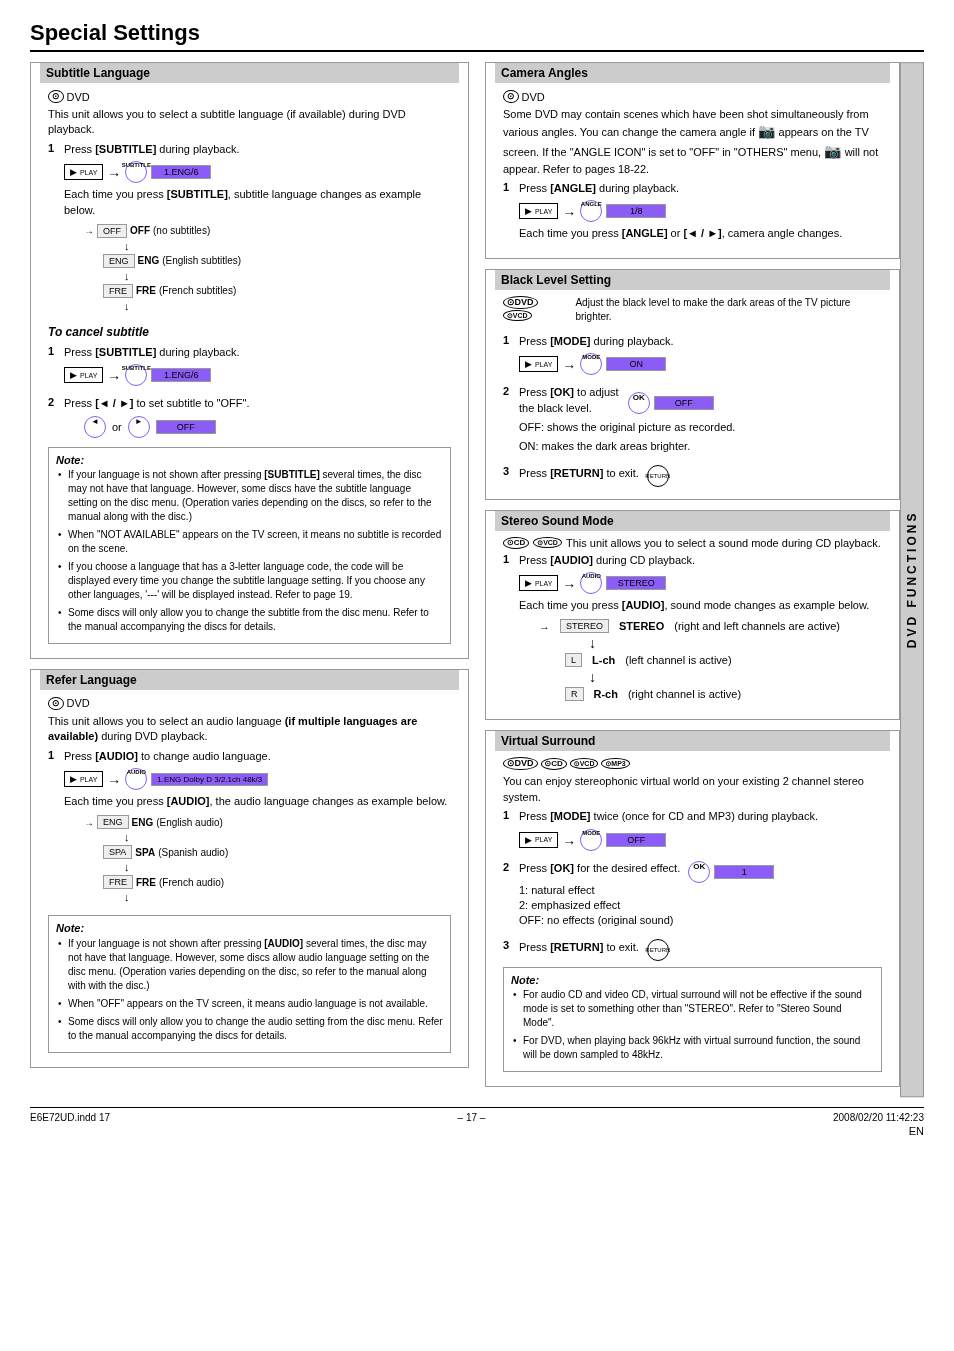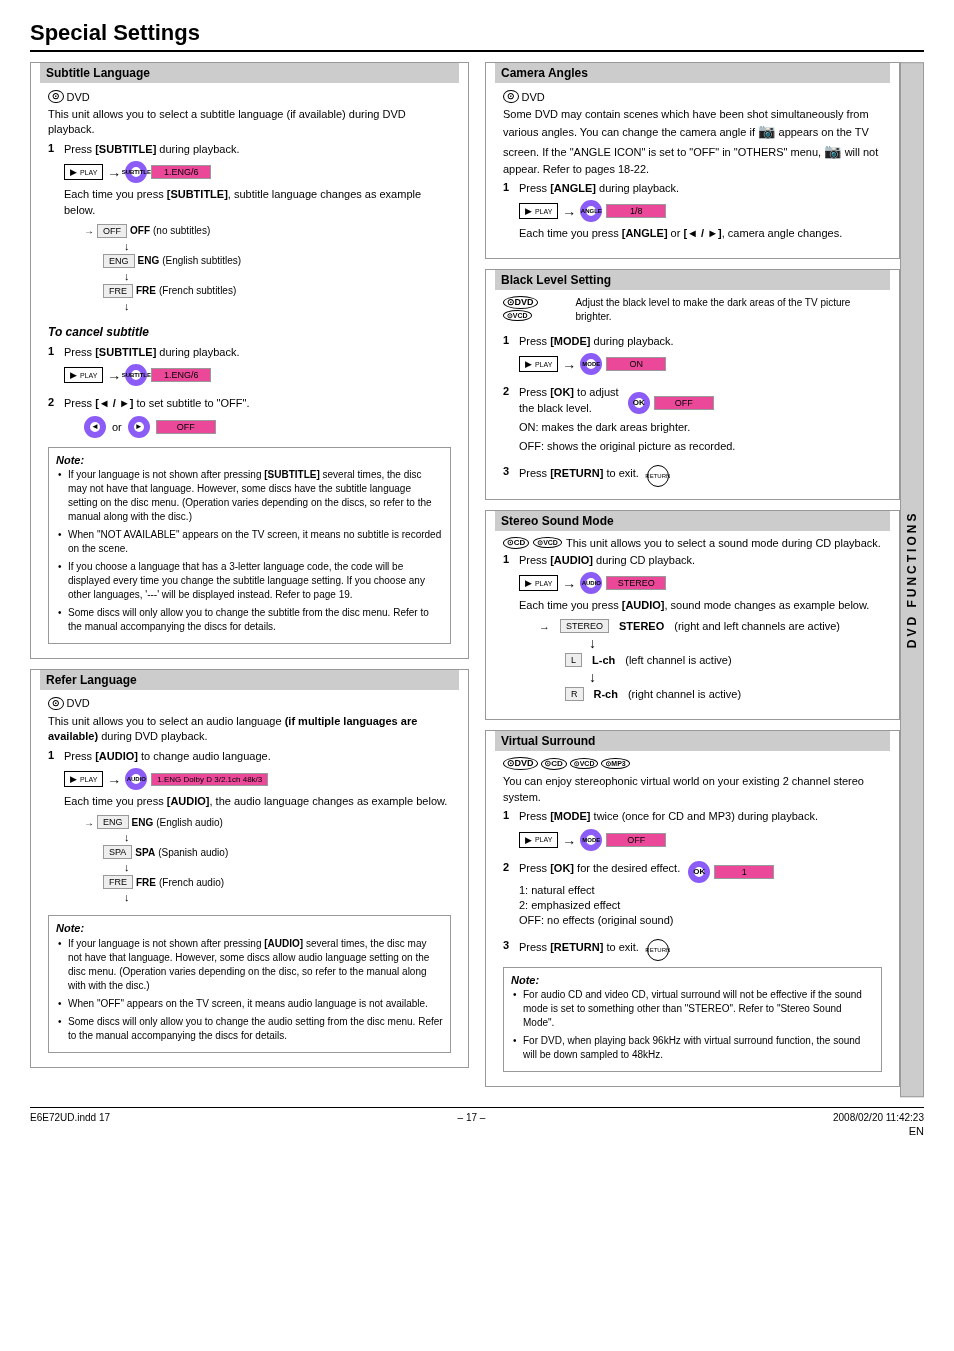--- a/index.html
+++ b/index.html
@@ -80,32 +80,31 @@
       display: inline-flex;
       align-items: center;
       gap: 3px;
     }
     .play-box label { font-size: 7px; display: block; text-align: center; }
     .arrow { font-size: 14px; }
     .circle-btn {
       width: 22px;
       height: 22px;
       border-radius: 50%;
-      border: 6px solid #8b5cf6;
+      border: 1px solid #8b5cf6;
       display: inline-flex;
-      align-items: center;
       justify-content: center;
       font-size: 8px;
       font-weight: bold;
     }
     .display-box {
       border: 1px solid #999;
       padding: 1px 5px;
       font-size: 9px;
-      background: #ec4899;
+      background: #8b5cf6;
       display: inline-block;
       min-width: 60px;
       text-align: center;
     }
     .subtitle-options {
       margin: 6px 0 6px 20px;
       display: flex;
       flex-direction: column;
       gap: 2px;
     }
@@ -401,22 +400,22 @@
             <div class="step-content">
               <div style="display:flex; gap:9px; align-items:center">
                 <p>Press <strong>[OK]</strong> to adjust<br>the black level.</p>
                 <div style="display:flex; align-items:center; gap:4px">
                   <div class="circle-btn">
                     <span style="font-size:8px">OK</span>
                   </div>
                   <span class="display-box">OFF</span>
                 </div>
               </div>
+              <p>OFF: shows the original picture as recorded.</p>
               <p>ON: makes the dark areas brighter.</p>
-              <p>OFF: shows the original picture as recorded.</p>
             </div>
           </div>
 
           <div class="step">
             <span class="step-num">3</span>
             <div class="step-content">
               <div style="display:flex; align-items:center; gap:8px;">
                 <p>Press <strong>[RETURN]</strong> to exit.</p>
                 <div class="return-circle">
                   <span style="font-size:6px">RETURN</span>

